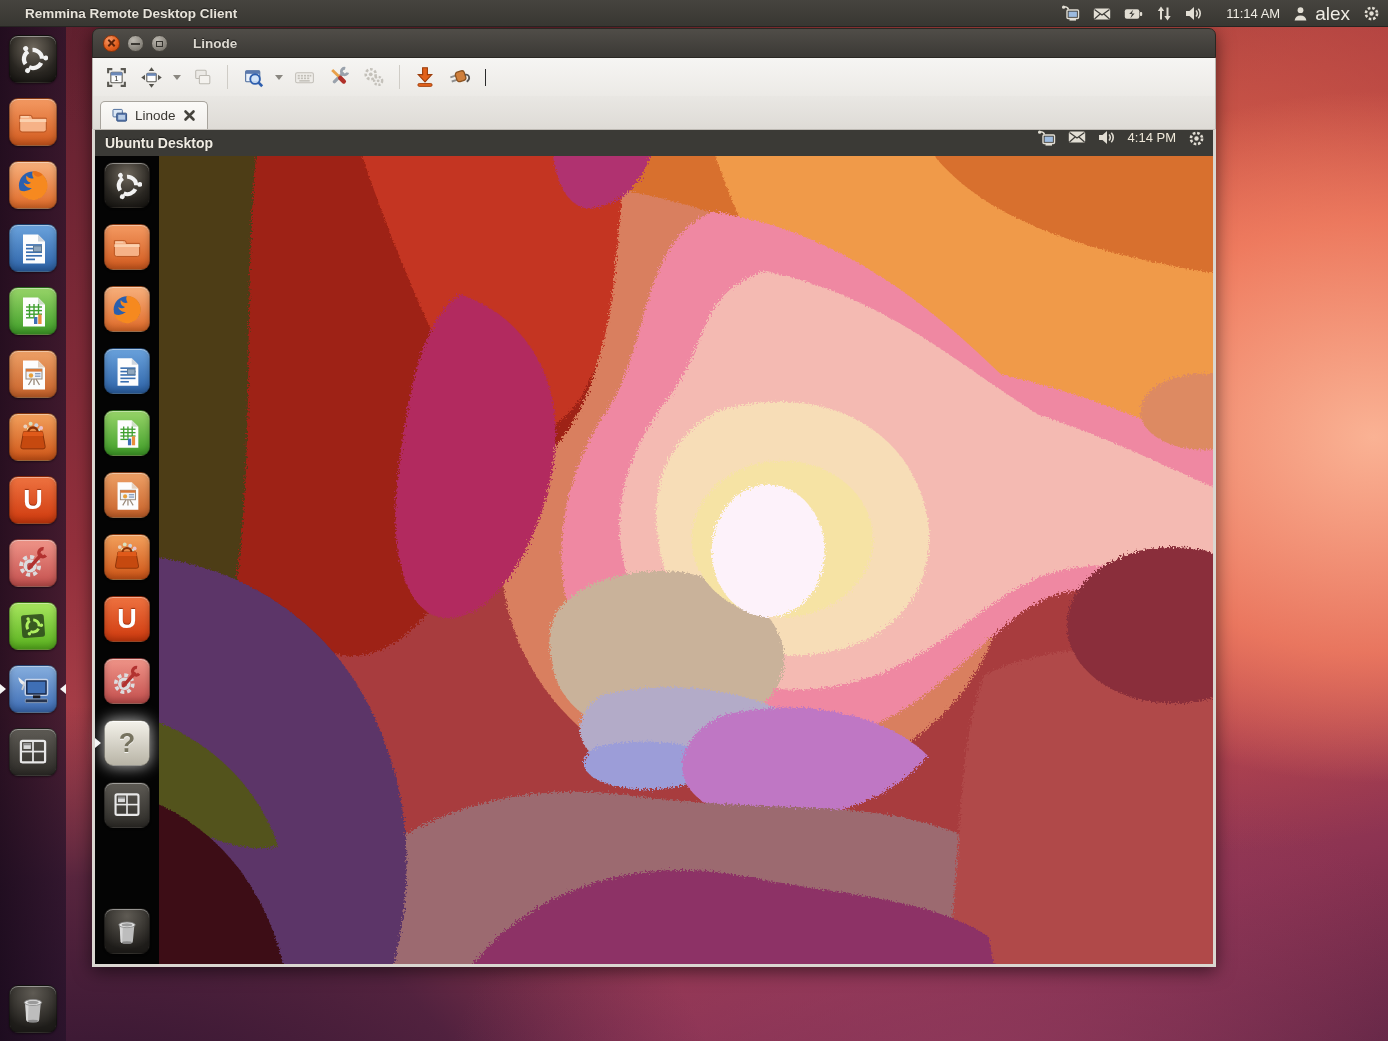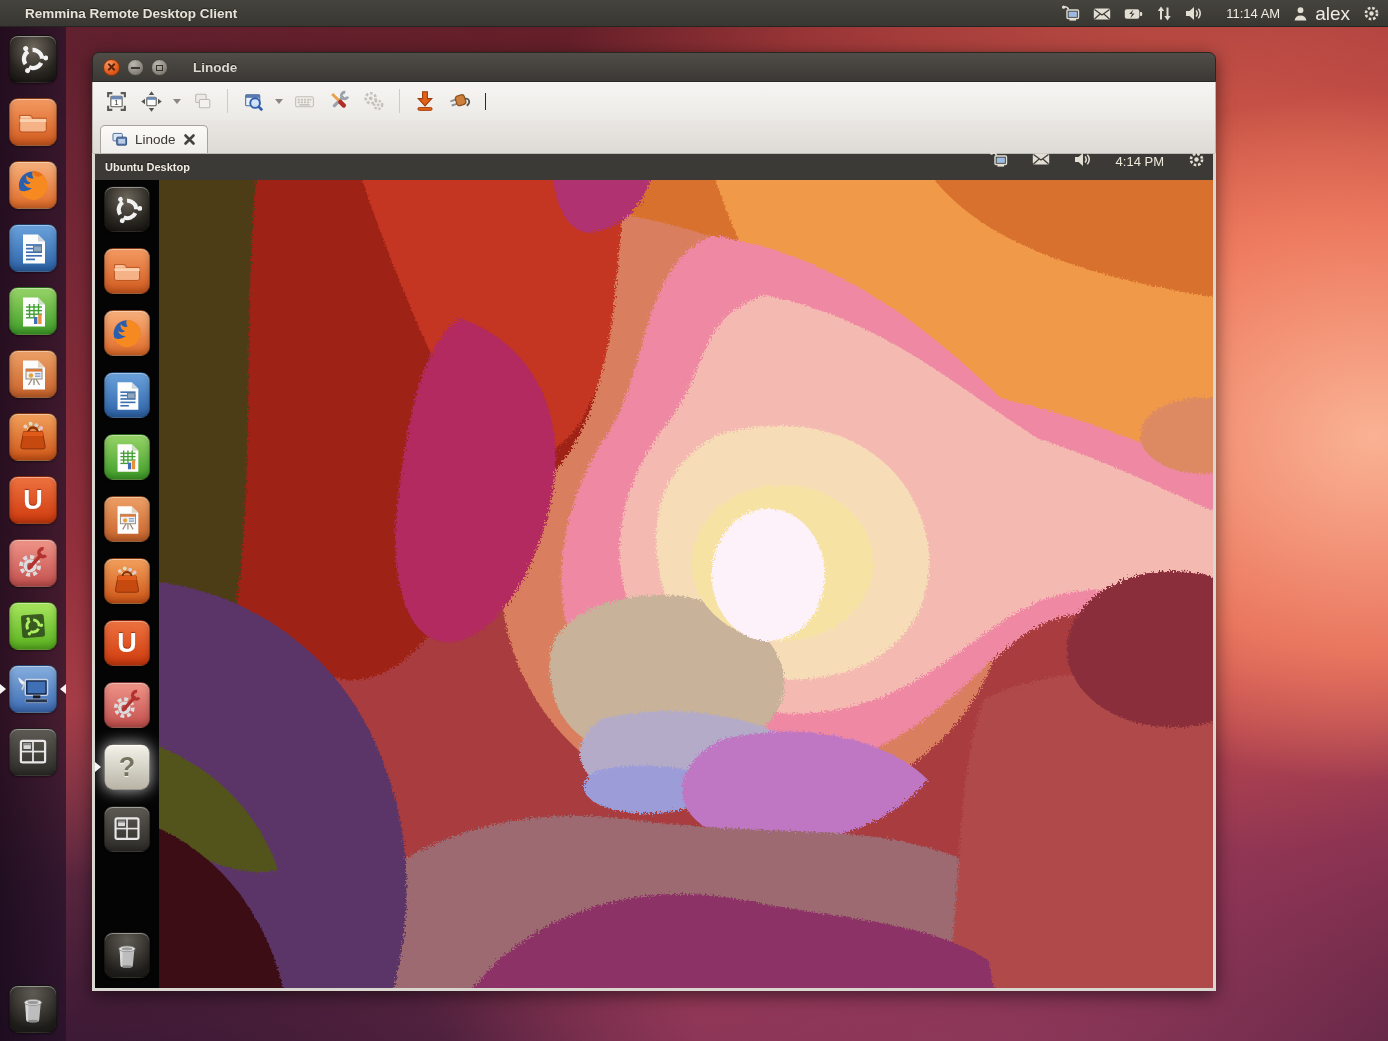--- a/index.html
+++ b/index.html
@@ -49,21 +49,21 @@
   .t-uone{background:linear-gradient(#ee7240,#cf3a0e);}
   .t-settings{background:linear-gradient(#ef9488,#c4504e);}
   .t-green{background:linear-gradient(#a8e65e,#58b01e);}
   .t-remmina{background:linear-gradient(#86aede,#3d6cb4);}
   .t-workspace{background:linear-gradient(#5e5b55,#2e2c28);}
   .t-question{background:linear-gradient(#f4f2ea,#b8b4a6);box-shadow:0 0 16px rgba(255,255,255,.75), inset 0 1px 0 rgba(255,255,255,.8);}
   .t-trash{background:radial-gradient(circle at 50% 16%,#5f5b54,#201e1b 78%);}
   .uglyph{font-size:27px;font-weight:bold;color:#fff;text-shadow:0 -1px 1px rgba(120,30,0,.7);}
   .qglyph{font-size:27px;font-weight:bold;color:#76735f;text-shadow:0 1px 0 rgba(255,255,255,.8);}
   
-  .win{position:absolute;left:92px;top:52px;width:1124px;height:939px;z-index:20;
+  .win{position:absolute;left:92px;top:28px;width:1124px;height:939px;z-index:20;
     border-radius:8px 8px 2px 2px;box-shadow:0 4px 18px rgba(0,0,0,.55);}
   .titlebar{height:30px;background:linear-gradient(#504d48,#3b3935);border:1px solid #292723;
     border-radius:7px 7px 0 0;display:flex;align-items:center;padding:0 10px;}
   .wb{width:17px;height:17px;border-radius:50%;margin-right:7px;position:relative;flex:none;}
   .wb-close{background:radial-gradient(circle at 35% 28%,#f79a6a,#e2601f 55%,#bf4510);border:1px solid #8e3208;}
   .wb-gray{background:radial-gradient(circle at 35% 28%,#bcb8b0,#8a867e 62%,#6b675f);border:1px solid #46433d;}
   .wb i{position:absolute;background:#3a3833;}
   .wb-close i{background:#5c2208;width:9px;height:2px;left:3px;top:6.5px;}
   .wb-close i.x1{transform:rotate(45deg);} .wb-close i.x2{transform:rotate(-45deg);}
   .wb-min i{width:9px;height:2px;left:3px;top:7px;}
@@ -77,22 +77,22 @@
   .sep{width:1px;height:24px;background:#cfccc6;margin:0 6px;flex:none;}
   .text-caret{width:1px;height:17px;background:#2b2b2b;margin-left:6px;}
   .tabbar{height:33px;background:linear-gradient(#e9e7e3,#dedbd6);border-left:1px solid #b9b6b0;border-right:1px solid #b9b6b0;
     display:flex;align-items:flex-end;padding-left:7px;}
   .tab{height:28px;background:linear-gradient(#fbfaf8,#f0eeea);border:1px solid #a8a49d;border-bottom:none;
     border-radius:5px 5px 0 0;display:flex;align-items:center;gap:7px;padding:0 11px;font-size:13.5px;color:#3a3833;}
   .viewport{position:absolute;top:101px;left:0;right:0;bottom:0;background:#000;
     border:3px solid #dad7d1;border-top:1px solid #bdb9b3;}
   .remote-panel{position:absolute;top:0;left:0;right:0;height:26px;background:#3b3a36;
     display:flex;align-items:center;color:#f0ece3;z-index:5;}
-  .remote-panel .rtitle{font-size:11px;font-weight:bold;padding-left:10px;text-shadow:0 -1px 1px rgba(0,0,0,.5);}
-  .rtray{position:absolute;right:8px;top:0;height:14px;display:flex;align-items:center;gap:24px;}
+  .remote-panel .rtitle{font-size:14px;font-weight:bold;padding-left:10px;text-shadow:0 -1px 1px rgba(0,0,0,.5);}
+  .rtray{position:absolute;right:8px;top:0;height:14px;display:flex;align-items:flex-start;gap:12px;}
   .rtray .clock{font-size:13px;color:#efe9da;}
   .remote-launcher{position:absolute;top:26px;left:0;bottom:0;width:64px;background:#040404;
     display:flex;flex-direction:column;align-items:center;padding:6px 0 10px 0;gap:16px;}
   .remote-wall{position:absolute;top:26px;left:64px;right:0;bottom:0;}
   .remote-wall svg{display:block;width:100%;height:100%;}
 </style>
 </head>
 <body>
 
 <div class="screen">

